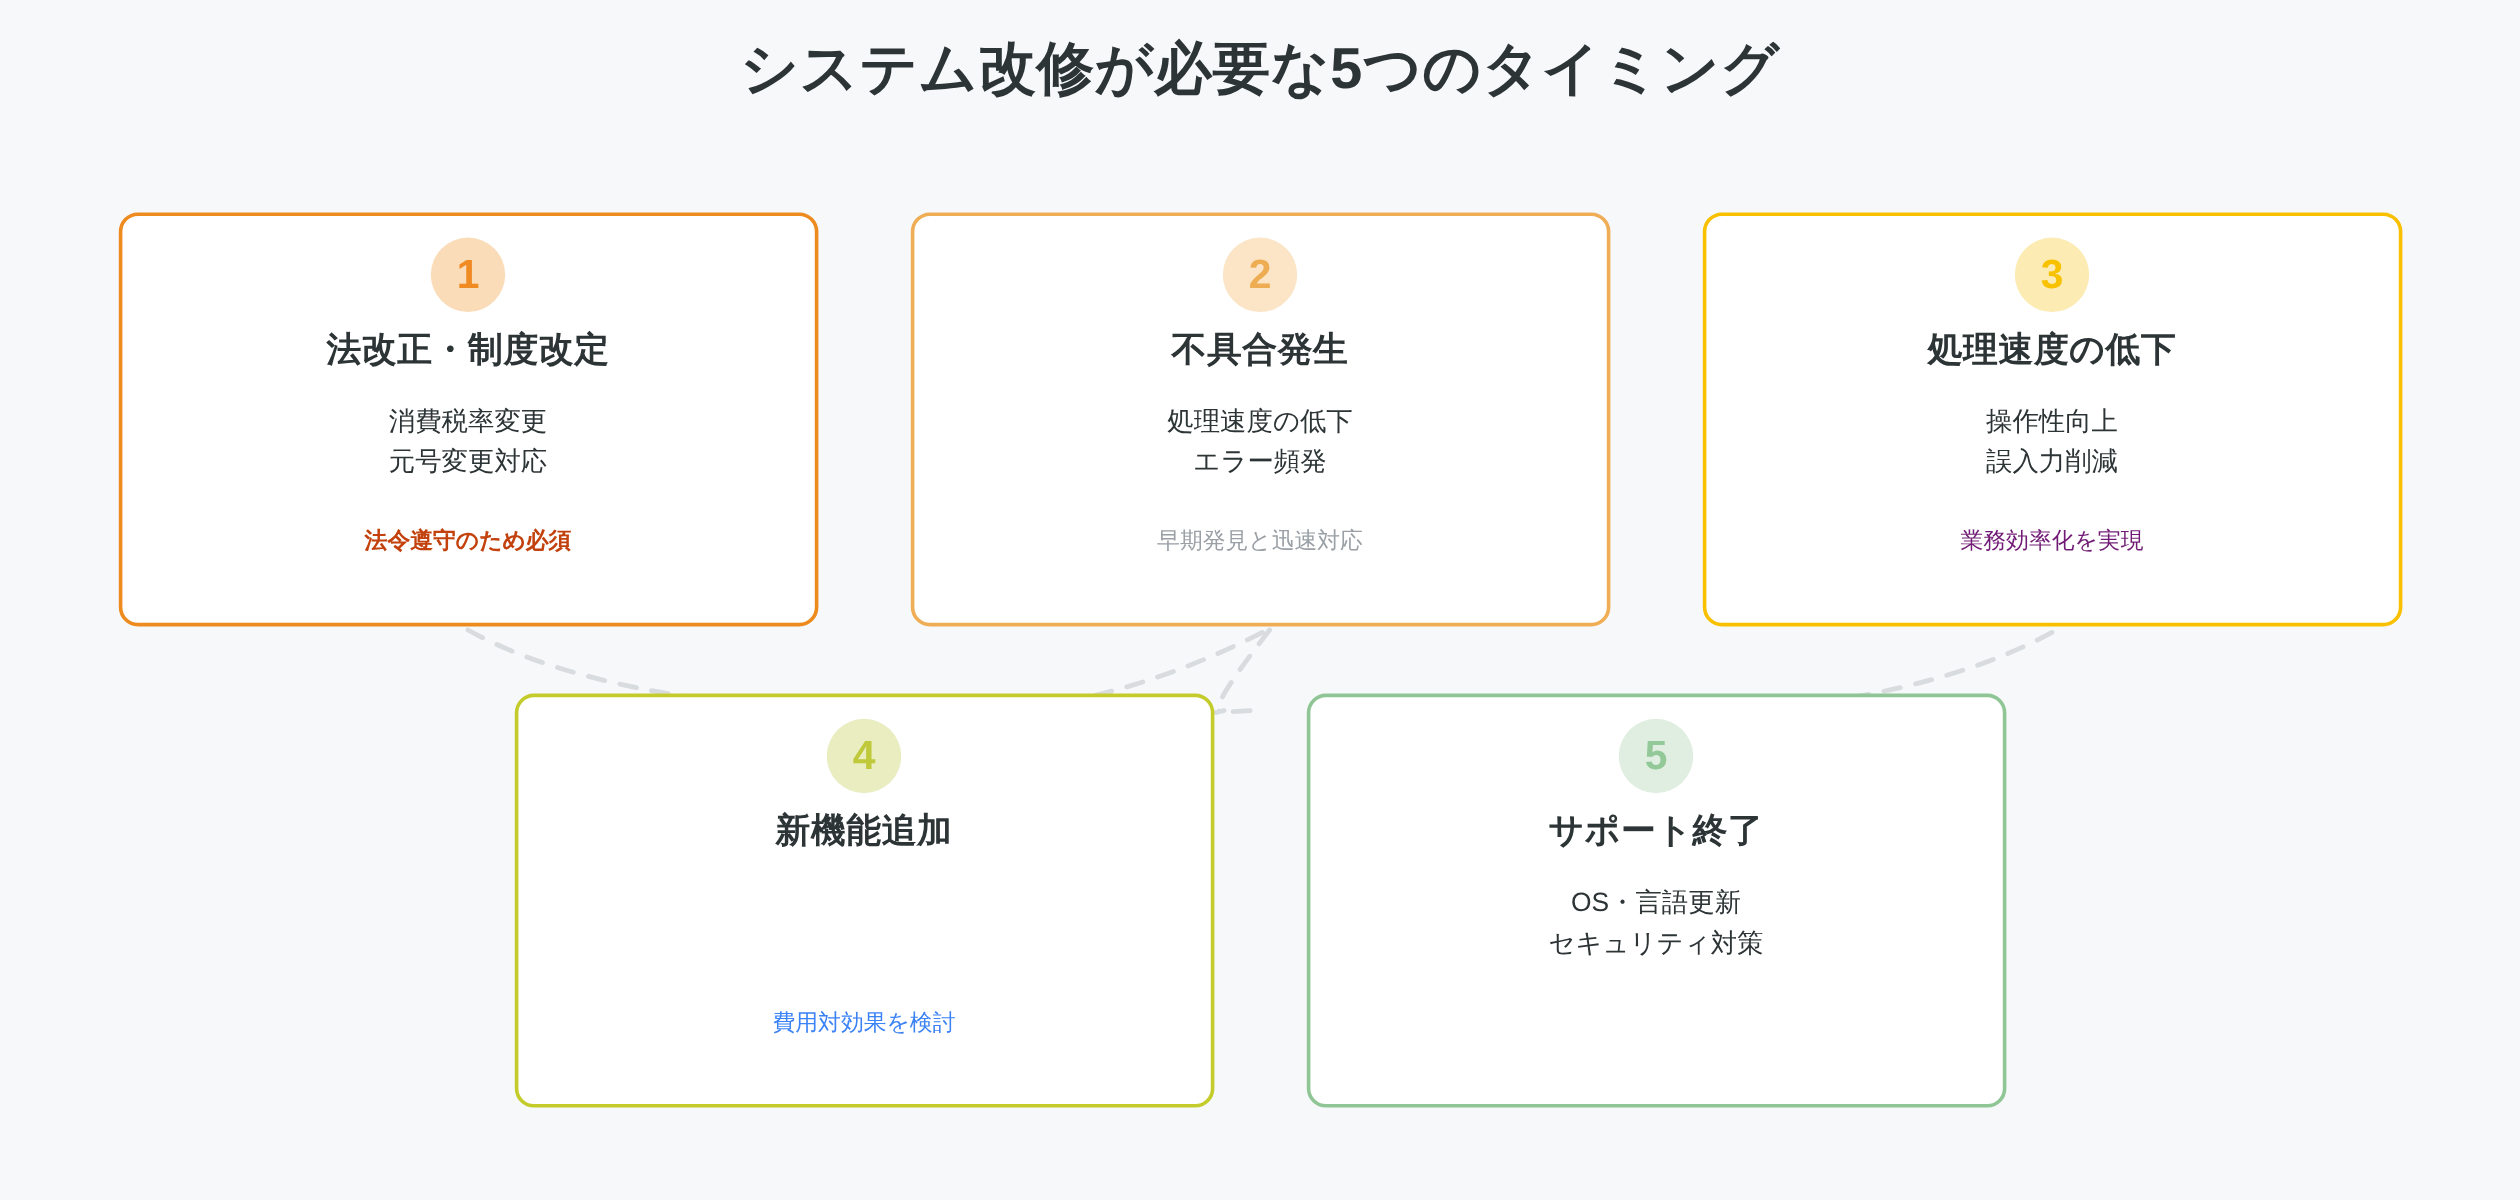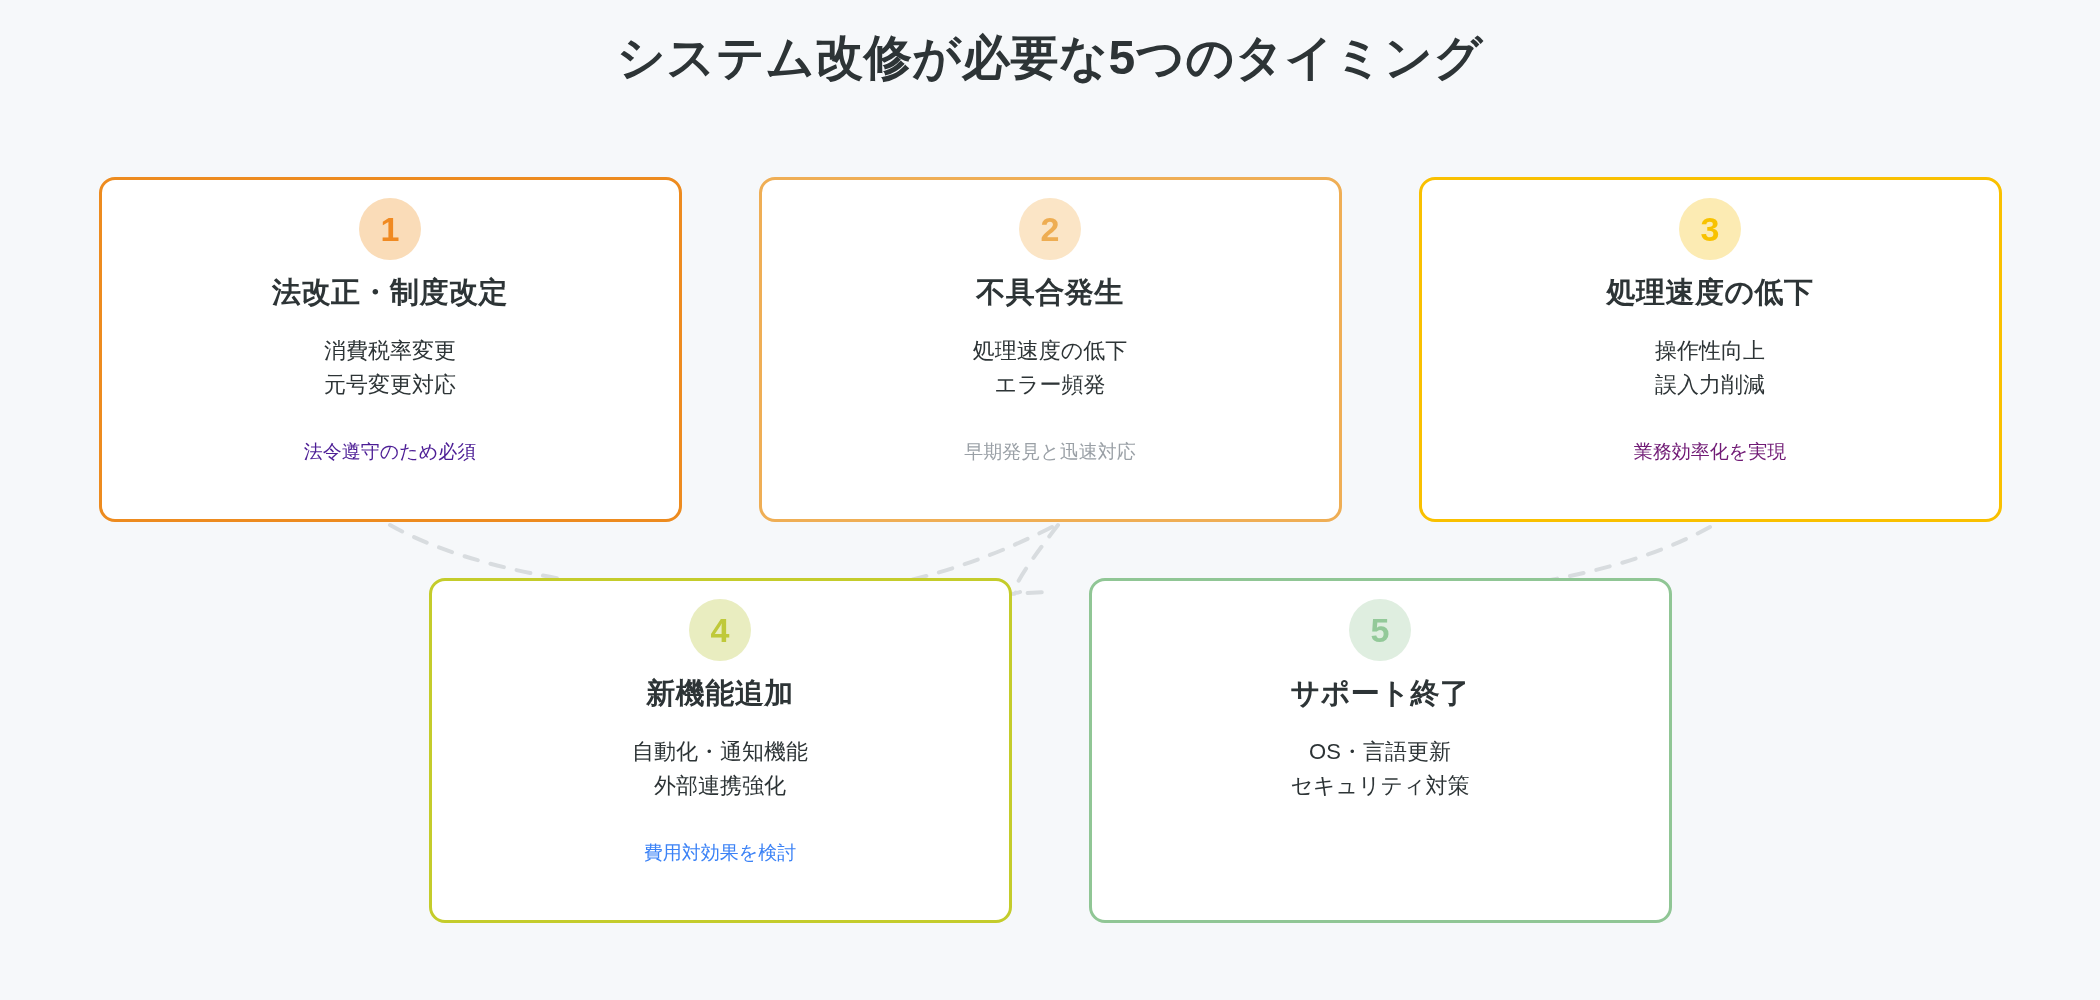--- a/index.html
+++ b/index.html
@@ -144,21 +144,21 @@
 
     <div class="card" style="border-color: rgb(237, 139, 31);">
       <div class="card-badge" style="background: rgb(250, 220, 184); color: rgb(240, 138, 34);">
         <span>1</span>
       </div>
       <div class="card-title">法改正・制度改定</div>
       <div class="card-points">
         <div>消費税率変更</div>
         <div>元号変更対応</div>
       </div>
-      <div class="card-note" style="color: #4c1d95;">法令遵守のため必須</div>
+      <div class="card-note" style="color: #c2410c; font-weight: bold;">法令遵守のため必須</div>
     </div>
 
     <div class="card" style="border-color: rgb(239, 174, 85);">
       <div class="card-badge" style="background: rgb(251, 229, 198); color: rgb(238, 173, 82);">
         <span>2</span>
       </div>
       <div class="card-title">不具合発生</div>
       <div class="card-points">
         <div>処理速度の低下</div>
         <div>エラー頻発</div>
@@ -180,24 +180,20 @@
 
   </div>
 
   <div class="row row-bottom">
 
     <div class="card" style="border-color: rgb(196, 204, 43);">
       <div class="card-badge" style="background: rgb(233, 237, 192); color: rgb(191, 201, 58);">
         <span>4</span>
       </div>
       <div class="card-title">新機能追加</div>
-      <div class="card-points">
-        <div>自動化・通知機能</div>
-        <div>外部連携強化</div>
-      </div>
       <div class="card-note" style="color: #3b82f6;">費用対効果を検討</div>
     </div>
 
     <div class="card" style="border-color: rgb(144, 198, 149);">
       <div class="card-badge" style="background: rgb(223, 238, 224); color: rgb(147, 201, 153);">
         <span>5</span>
       </div>
       <div class="card-title">サポート終了</div>
       <div class="card-points">
         <div>OS・言語更新</div>

